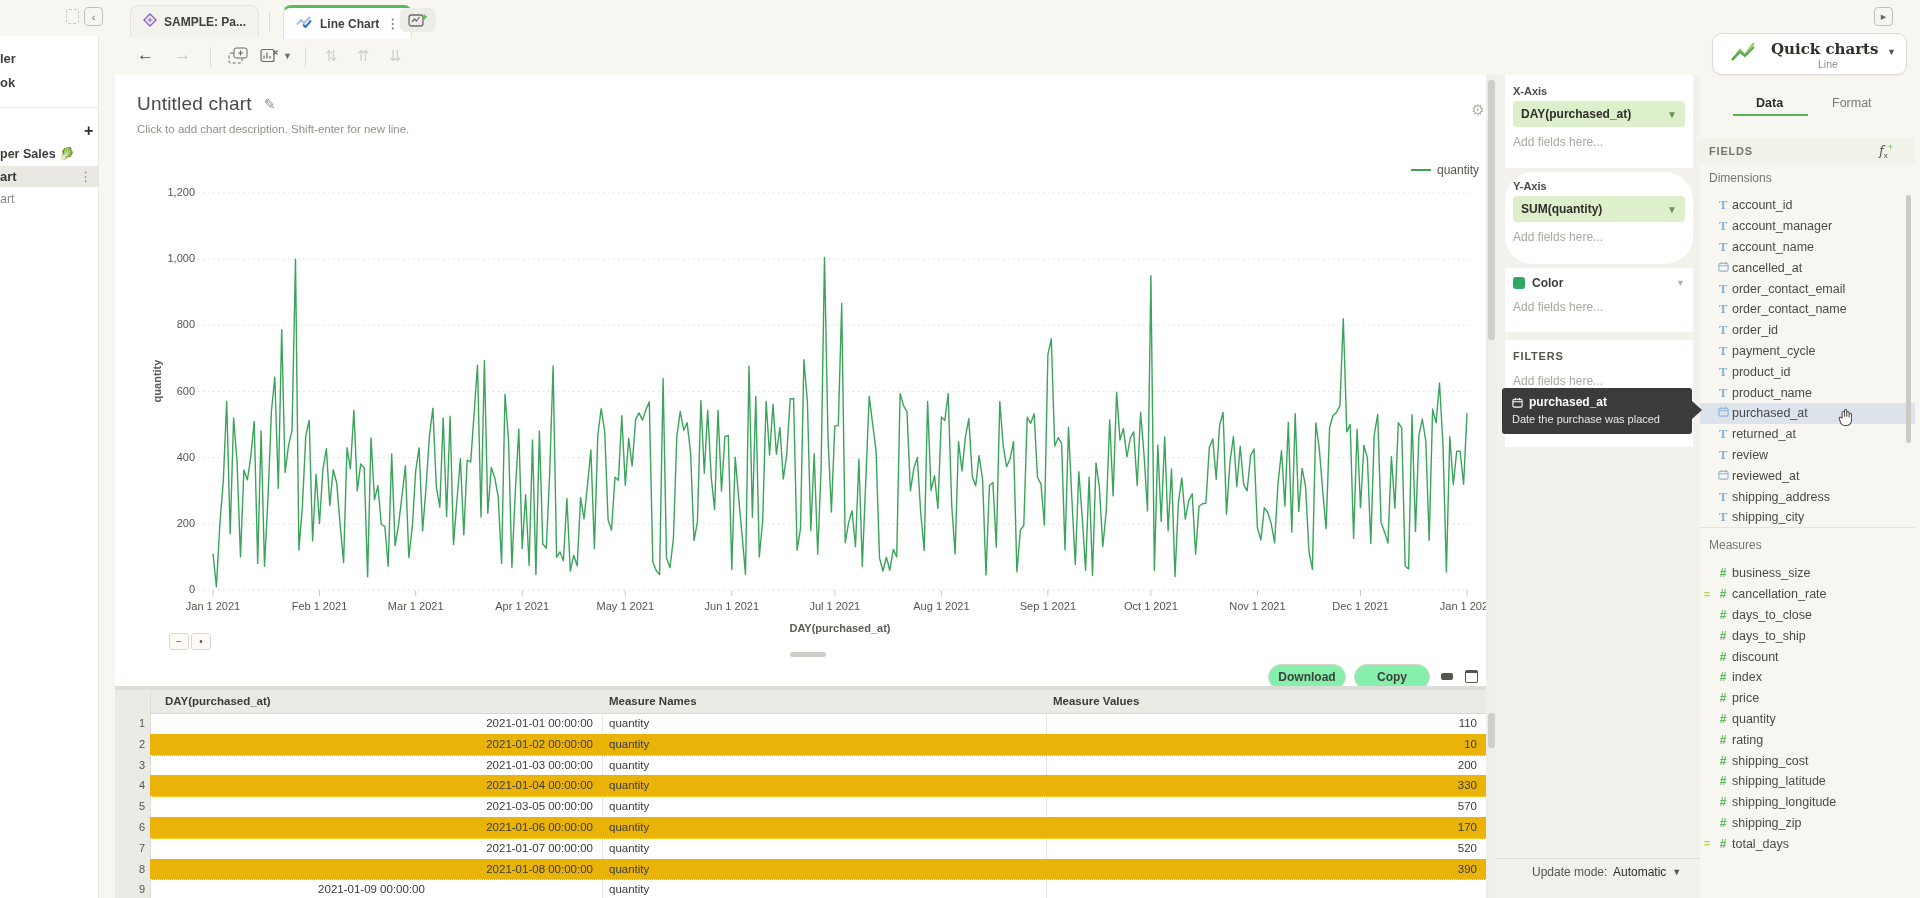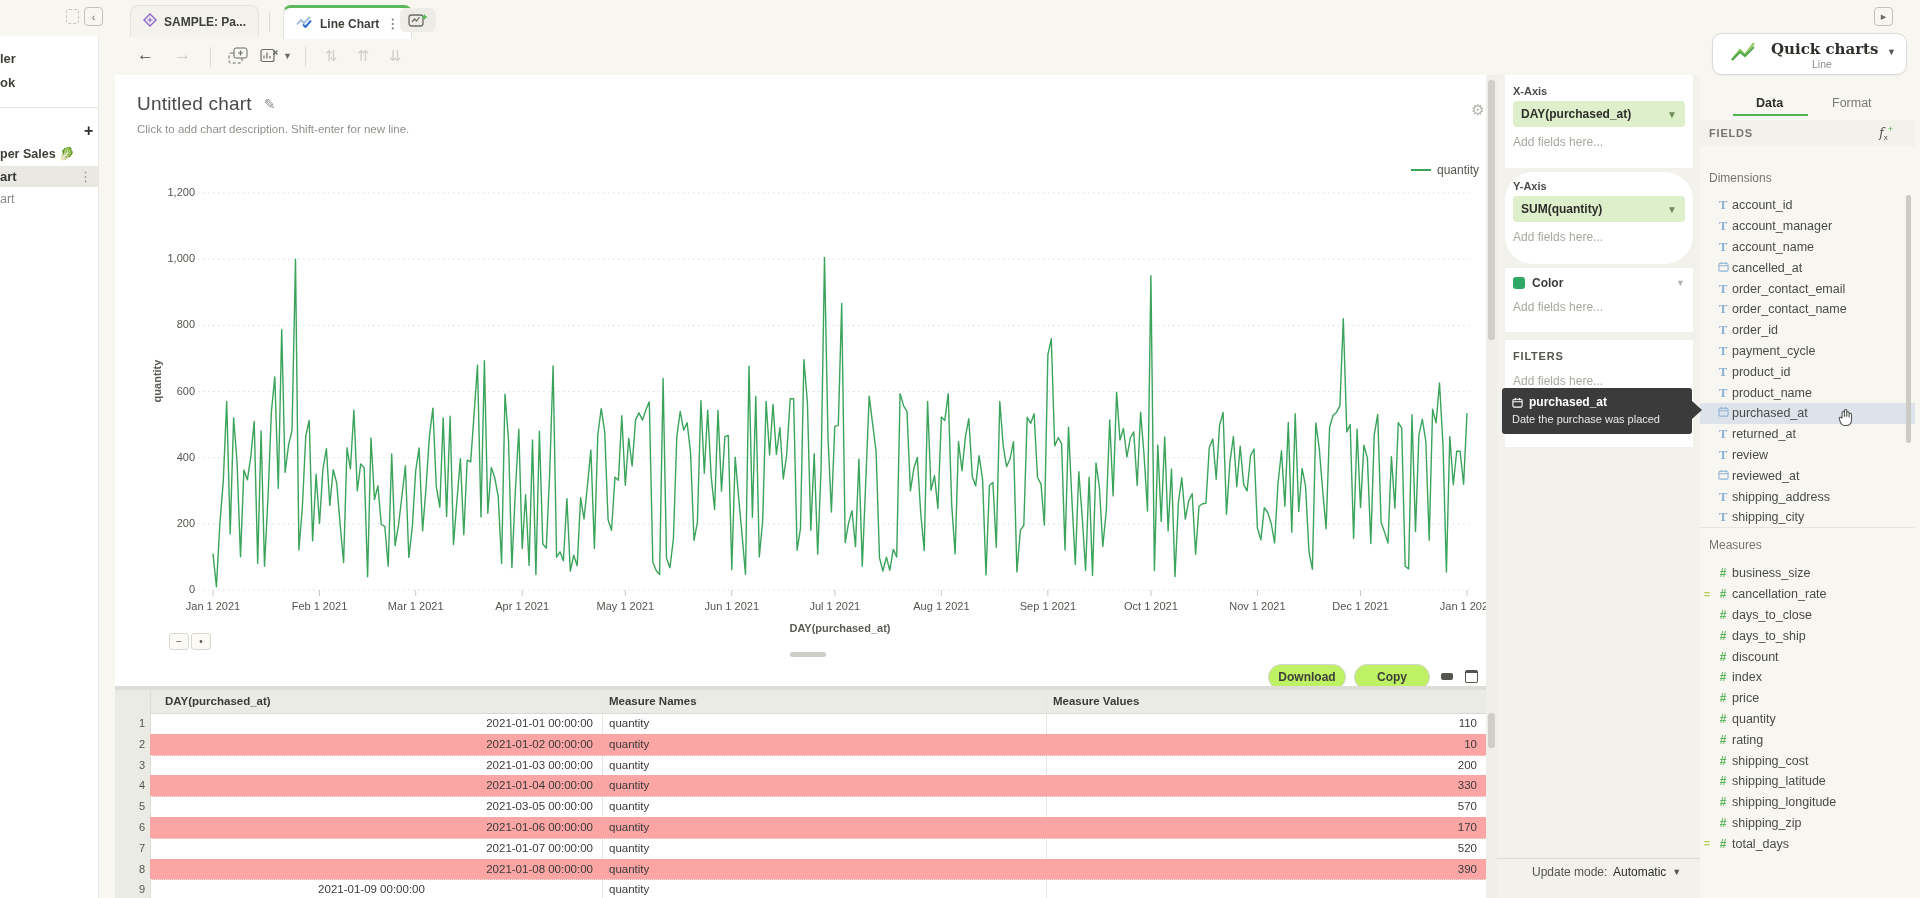--- a/index.html
+++ b/index.html
@@ -27,28 +27,28 @@
   .vdiv{width:1px;height:20px;background:#dcdbd5;}
   
   .card{left:115px;top:75px;width:1371px;height:823px;background:#ffffff;overflow:hidden;}
   .chart-title{font-size:19px;color:#4a4a4a;letter-spacing:.2px;}
   .chart-desc{font-size:11.5px;color:#918f89;}
   .legend-line{width:20px;height:0;border-top:2px solid #3aa45b;}
   .tick-label{position:absolute;font-size:11px;color:#55554f;}
   .axis-title{position:absolute;font-size:11px;color:#5c5c56;font-weight:bold;}
   .zoom-btn{position:absolute;width:18px;height:15px;background:#fbfaf5;border:1px solid #d8d7d1;border-radius:3px;
     font-size:10px;color:#55554f;display:flex;align-items:center;justify-content:center;line-height:1;}
-  .pill-btn{position:absolute;height:24px;border:1px solid #d5d4ce;border-radius:13px;background:#bef264;
+  .pill-btn{position:absolute;height:24px;border:1px solid #d5d4ce;border-radius:13px;background:#86efac;
     font-size:12px;font-weight:bold;color:#3f3f3a;display:flex;align-items:center;justify-content:center;text-align:center;}
   
   .thead{position:absolute;left:0;top:615px;width:1371px;height:23px;background:#ebebe6;border-bottom:1px solid #d9d8d2;}
   .th{position:absolute;top:5px;font-size:11.5px;font-weight:bold;color:#3a3a3a;}
   .gutter{position:absolute;left:0;top:615px;width:35px;height:208px;background:#ebebe6;border-right:1px solid #dddcd6;}
   .trow{position:absolute;left:35px;width:1336px;height:20.8px;font-size:11.5px;color:#3a3a3a;border-bottom:1px dotted #e6e6e0;}
-  .trow.alt{background:#fca5a5;}
+  .trow.alt{background:#eab308;}
   .rownum{position:absolute;font-size:11px;color:#55554f;text-align:right;width:26px;}
   .colsep{position:absolute;top:615px;width:1px;height:208px;background:#e7e7e1;}
   
   .vstrip{left:1486px;top:75px;width:11px;height:823px;background:#efeee8;}
   .vthumb{position:absolute;background:#cfcec8;border-radius:3px;}
   
   .cfgcol{left:1497px;top:75px;width:203px;height:823px;background:#f2f1eb;}
   .cfgsec{position:absolute;left:8px;width:188px;background:#ffffff;}
   .cfg-label{position:absolute;left:8px;font-size:11px;font-weight:bold;color:#4a4a4a;}
   .pill{position:absolute;left:8px;width:172px;height:26px;background:#ddefcb;border-radius:4px;
@@ -58,23 +58,23 @@
   .placeholder{position:absolute;left:8px;font-size:12px;color:#a9a8a2;}
   .filters-label{letter-spacing:.8px;color:#55554f;}
   
   .tip{left:1502px;top:388px;width:190px;height:46px;background:#3b3b3b;border-radius:3px;color:#fff;z-index:30;}
   .tip-arrow{left:1692px;top:401px;width:0;height:0;border-top:9px solid transparent;border-bottom:9px solid transparent;
     border-left:10px solid #3b3b3b;z-index:30;}
   
   .fpanel{left:1700px;top:0;width:220px;height:898px;}
   .qc-card{position:absolute;left:12px;top:33px;width:193px;height:40px;background:#fff;border:1px solid #dcdbd5;border-radius:10px;box-shadow:0 1px 2px rgba(0,0,0,.05);}
   .qc-title{position:absolute;left:58px;top:6px;font-family:"DejaVu Serif",serif;font-size:15px;font-weight:bold;color:#2e2e2a;}
-  .qc-sub{position:absolute;left:58px;top:24px;font-size:10.5px;color:#8f8e88;padding-left:41px;}
+  .qc-sub{position:absolute;left:64px;top:24px;font-size:10.5px;color:#8f8e88;padding-left:41px;}
   .ftab{position:absolute;top:96px;font-size:12.5px;}
-  .fieldbar{position:absolute;left:0;top:120px;width:215px;height:26px;background:#f2f1ea;}
+  .fieldbar{position:absolute;left:0;top:138px;width:215px;height:26px;background:#f2f1ea;}
   .grp-label{position:absolute;left:9px;font-size:12px;color:#76756f;}
   .flist{position:absolute;left:0;width:215px;display:flex;flex-direction:column;}
   .fitem{position:relative;height:20.8px;display:flex;align-items:center;font-size:12.5px;color:#4a4a4a;}
   .fitem .feq{width:14px;text-align:center;color:#b5cc4f;font-weight:bold;font-size:10px;}
   .fitem .ficon{width:18px;text-align:center;}
   .fitem.sel{background:#dce3ea;}
   .ticon{font-family:"DejaVu Serif",serif;font-size:11px;font-weight:bold;color:#90b4d6;}
   .hicon{font-size:12px;font-weight:bold;color:#5cb85c;}
   .fscroll{position:absolute;left:206px;width:5px;background:#cbcac4;border-radius:3px;}
   .upd{position:absolute;font-size:12px;color:#55554f;}

